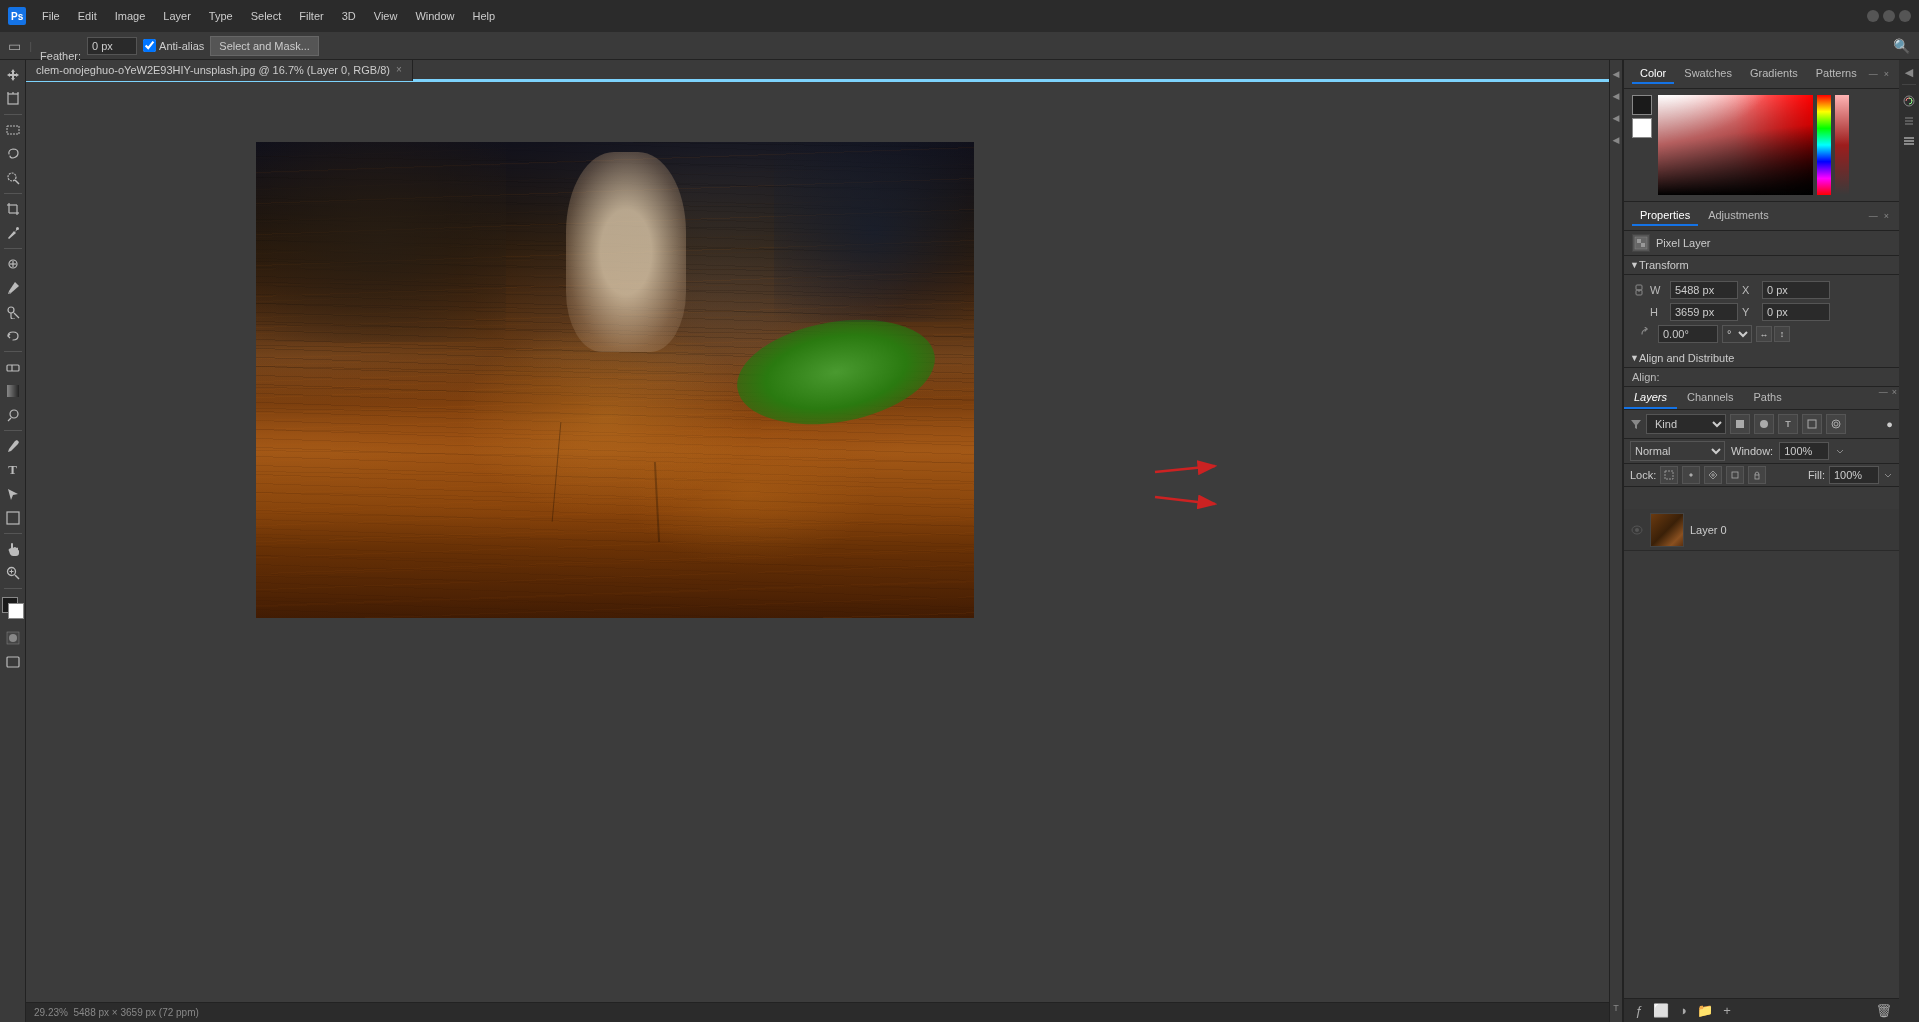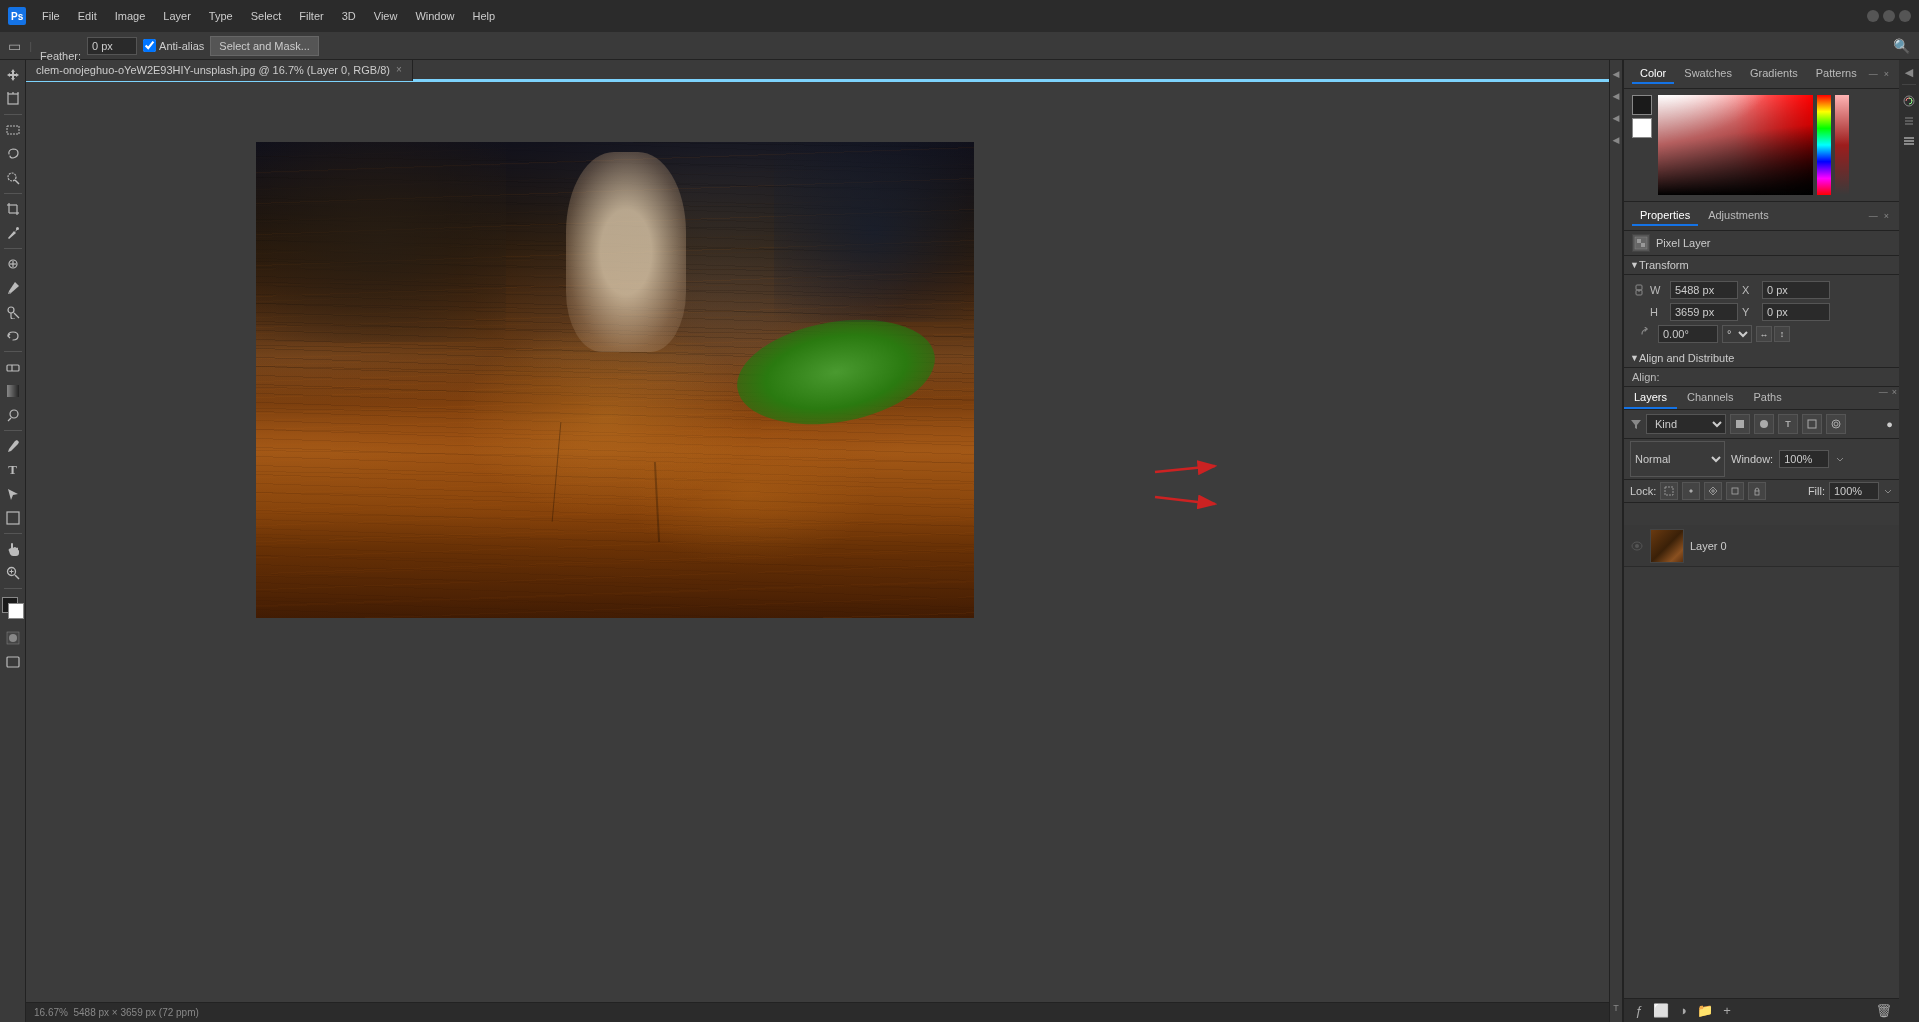--- a/index.html
+++ b/index.html
@@ -418,21 +418,21 @@
       cursor: pointer;
       display: flex;
       align-items: center;
       justify-content: center;
     }
     .blend-mode-select {
       background: #3a3a3a;
       border: 1px solid #555;
       color: #ccc;
       font-size: 11px;
-      height: 36px;
+      height: 20px;
       width: 95px;
       cursor: pointer;
     }
     .opacity-row {
       display: flex;
       align-items: center;
       padding: 2px 6px;
       gap: 6px;
       border-bottom: 1px solid #222;
       font-size: 11px;
@@ -715,20 +715,21 @@
     .layers-tab {
       padding: 4px 10px;
       font-size: 11px;
       color: #bbb;
       cursor: pointer;
       border-bottom: 2px solid transparent;
     }
     .layers-tab.active {
       color: #fff;
       border-bottom: 2px solid #1473e6;
+      font-style: italic;
     }
 
     
     #annotation-overlay {
       position: absolute;
       top: 0;
       left: 0;
       width: 100%;
       height: 100%;
       pointer-events: none;
@@ -963,21 +964,21 @@
 
             <div class="photo-green"></div>
 
             <div style="position:absolute;top:0;left:0;width:250px;height:200px;background:radial-gradient(ellipse at 50% 50%,rgba(40,30,20,0.8) 0%,transparent 100%);"></div>
             <div style="position:absolute;top:0;right:0;width:200px;height:180px;background:radial-gradient(ellipse at 50% 50%,rgba(20,30,50,0.7) 0%,transparent 100%);"></div>
           </div>
         </div>
       </div>
 
       <div id="status-bar" style="position:absolute;bottom:0;left:0;right:0;">
-        <span>16.67%</span>
+        <span>29.23%</span>
         &nbsp;&nbsp;
         <span>5488 px × 3659 px (72 ppm)</span>
       </div>
     </div>
   </div>
 
   <div id="vert-icons">
     <div class="vert-icon" title="Toolbar 1" style="writing-mode:vertical-rl;font-size:9px;color:#888;">◀</div>
     <div class="vert-icon" title="Toolbar 2" style="writing-mode:vertical-rl;font-size:9px;color:#888;">◀</div>
     <div class="vert-icon" title="Toolbar 3" style="writing-mode:vertical-rl;font-size:9px;color:#888;">◀</div>

